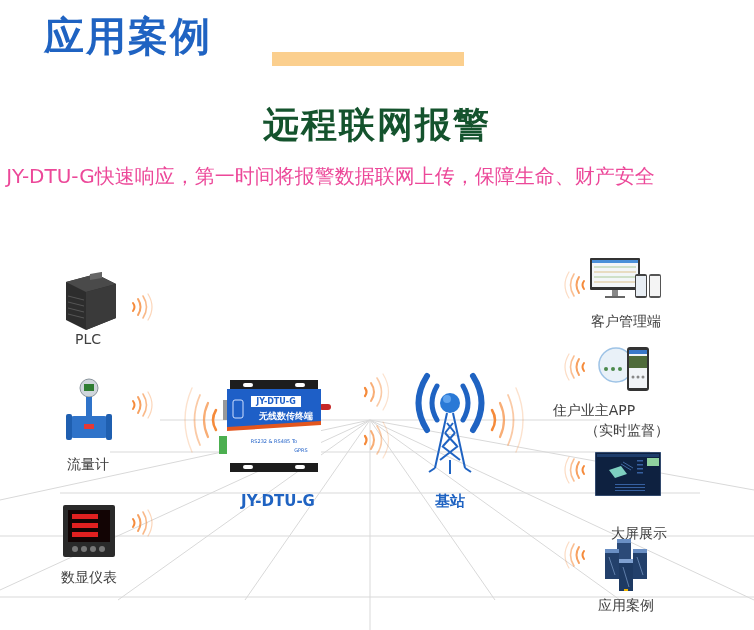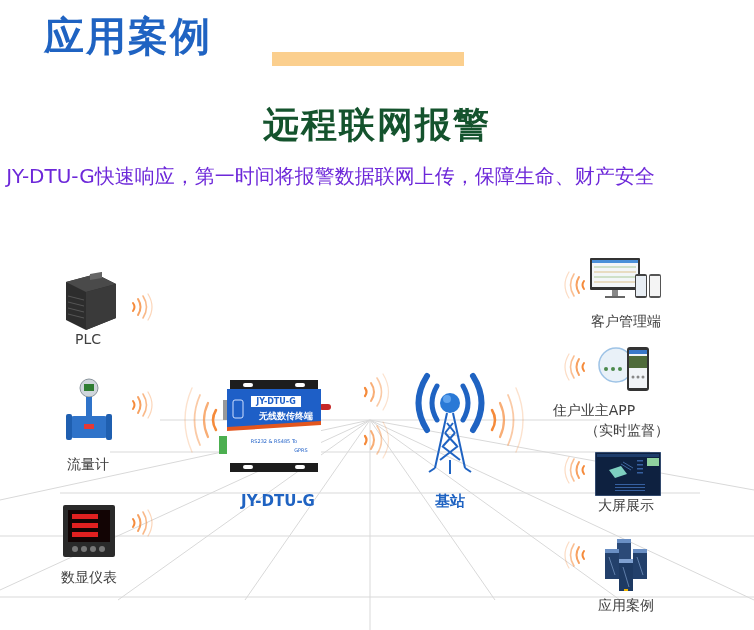--- a/index.html
+++ b/index.html
@@ -4,21 +4,21 @@
 <style>
   * { margin: 0; padding: 0; box-sizing: border-box; }
   html, body { width: 754px; height: 630px; background: #ffffff; overflow: hidden; }
   body { position: relative; font-family: "DejaVu Sans", "Liberation Sans", sans-serif; color: #333; }
 
   .page-title-wrap { position: absolute; left: 0; top: 8px; width: 754px; height: 60px; }
   .page-title-hl { position: absolute; left: 272px; top: 44px; width: 192px; height: 14px; background: #fbcf8e; }
   .page-title { position: absolute; left: 0; top: 0; width: 754px; text-align: left; font-size: 40px; font-weight: bold; color: #1f63c2; letter-spacing: 2px; line-height: 56px; padding-left: 44px; }
 
   .section-title { position: absolute; left: 0; top: 100px; width: 754px; text-align: center; font-size: 36px; font-weight: bold; color: #14532d; letter-spacing: 2px; line-height: 50px; }
-  .section-desc { position: absolute; left: 0; top: 160px; width: 661px; text-align: center; font-size: 20px; color: #6d28d9; line-height: 32px; }
+  .section-desc { position: absolute; left: 0; top: 160px; width: 661px; text-align: center; font-size: 20px; color: #ec4899; line-height: 32px; }
 
   .grid { position: absolute; left: 0; top: 0; width: 754px; height: 630px; }
 
   .device { position: absolute; text-align: center; }
   .label { position: absolute; font-size: 14px; color: #404040; text-align: center; white-space: nowrap; line-height: 18px; }
   .label.blue { color: #1f63c2; font-weight: bold; font-size: 15px; }
 
   .wave { position: absolute; }
 </style>
 </head>
@@ -299,21 +299,21 @@
         <rect x="20" y="38" width="30" height="1"></rect>
       </g>
     <g fill="#3660a0">
         <rect x="42" y="8" width="6" height="1.5"></rect>
         <rect x="42" y="12" width="6" height="1.5"></rect>
         <rect x="42" y="16" width="6" height="1.5"></rect>
         <rect x="42" y="20" width="6" height="1.5"></rect>
       </g>
   </svg>
 </div>
-<div class="label" style="left:585px;top:496px;width:82px;">大屏展示</div>
+<div class="label" style="left:585px;top:524px;width:82px;text-align:right;">大屏展示</div>
 
 <div class="device" style="left:603px;top:537px;width:50px;height:56px;">
   <svg width="50" height="56" viewBox="0 0 50 56">
     <g>
       <rect x="14" y="2" width="14" height="30" fill="#2b4a78"></rect>
       <rect x="14" y="2" width="14" height="4" fill="#6a8fc4"></rect>
       <rect x="2" y="12" width="14" height="30" fill="#23406b"></rect>
       <rect x="2" y="12" width="14" height="4" fill="#6a8fc4"></rect>
       <rect x="30" y="12" width="14" height="30" fill="#23406b"></rect>
       <rect x="30" y="12" width="14" height="4" fill="#6a8fc4"></rect>

